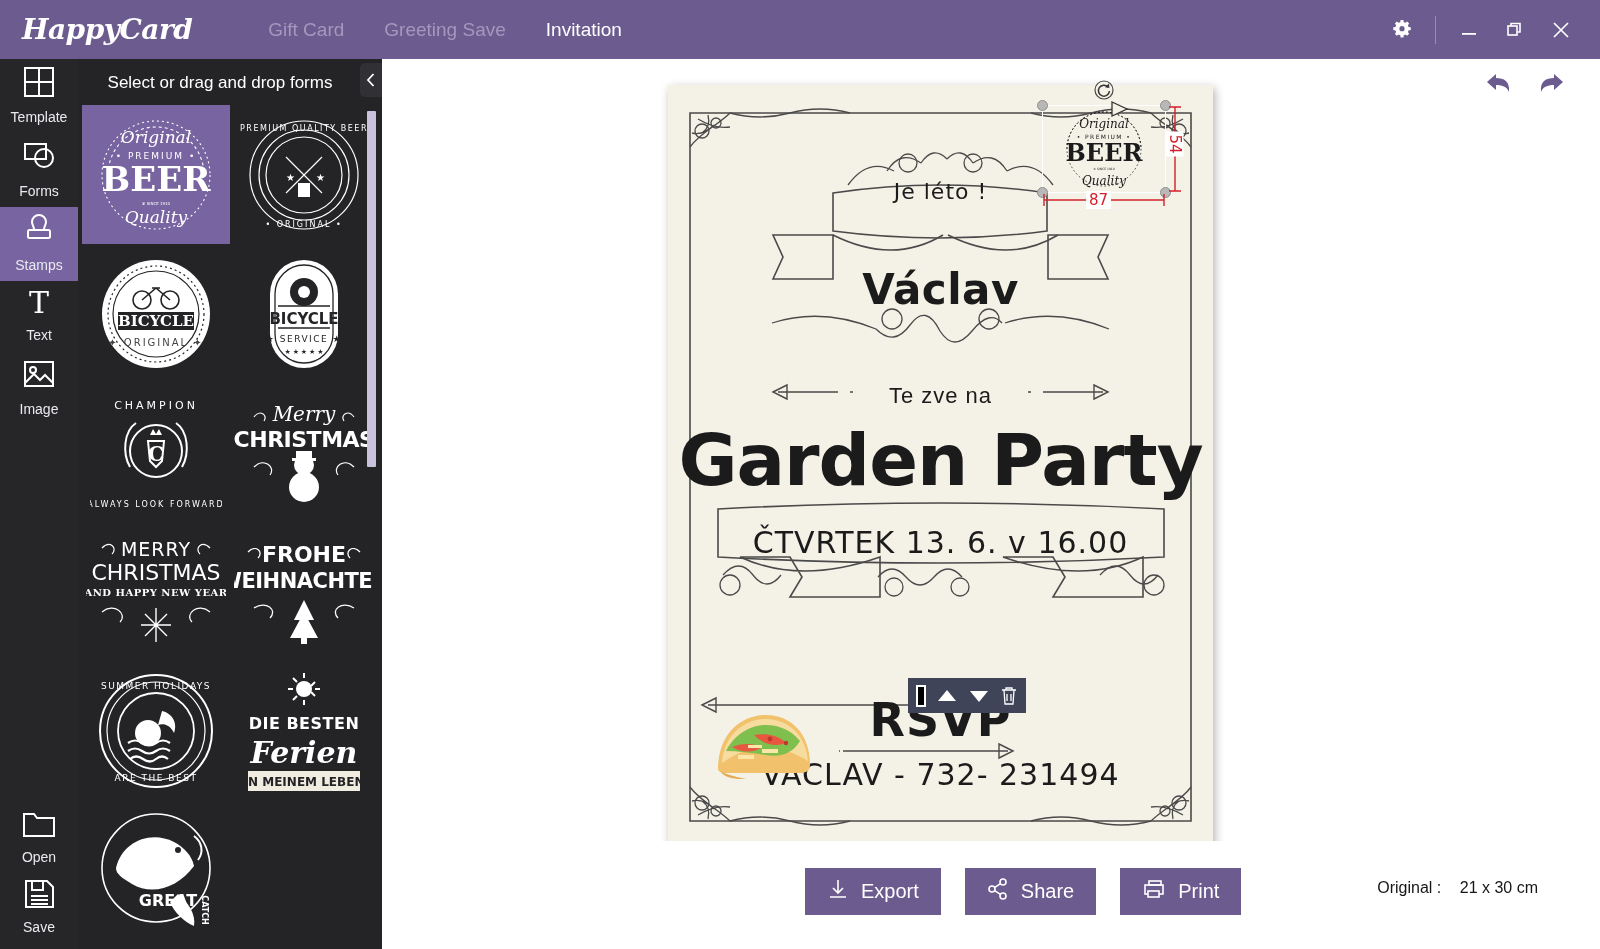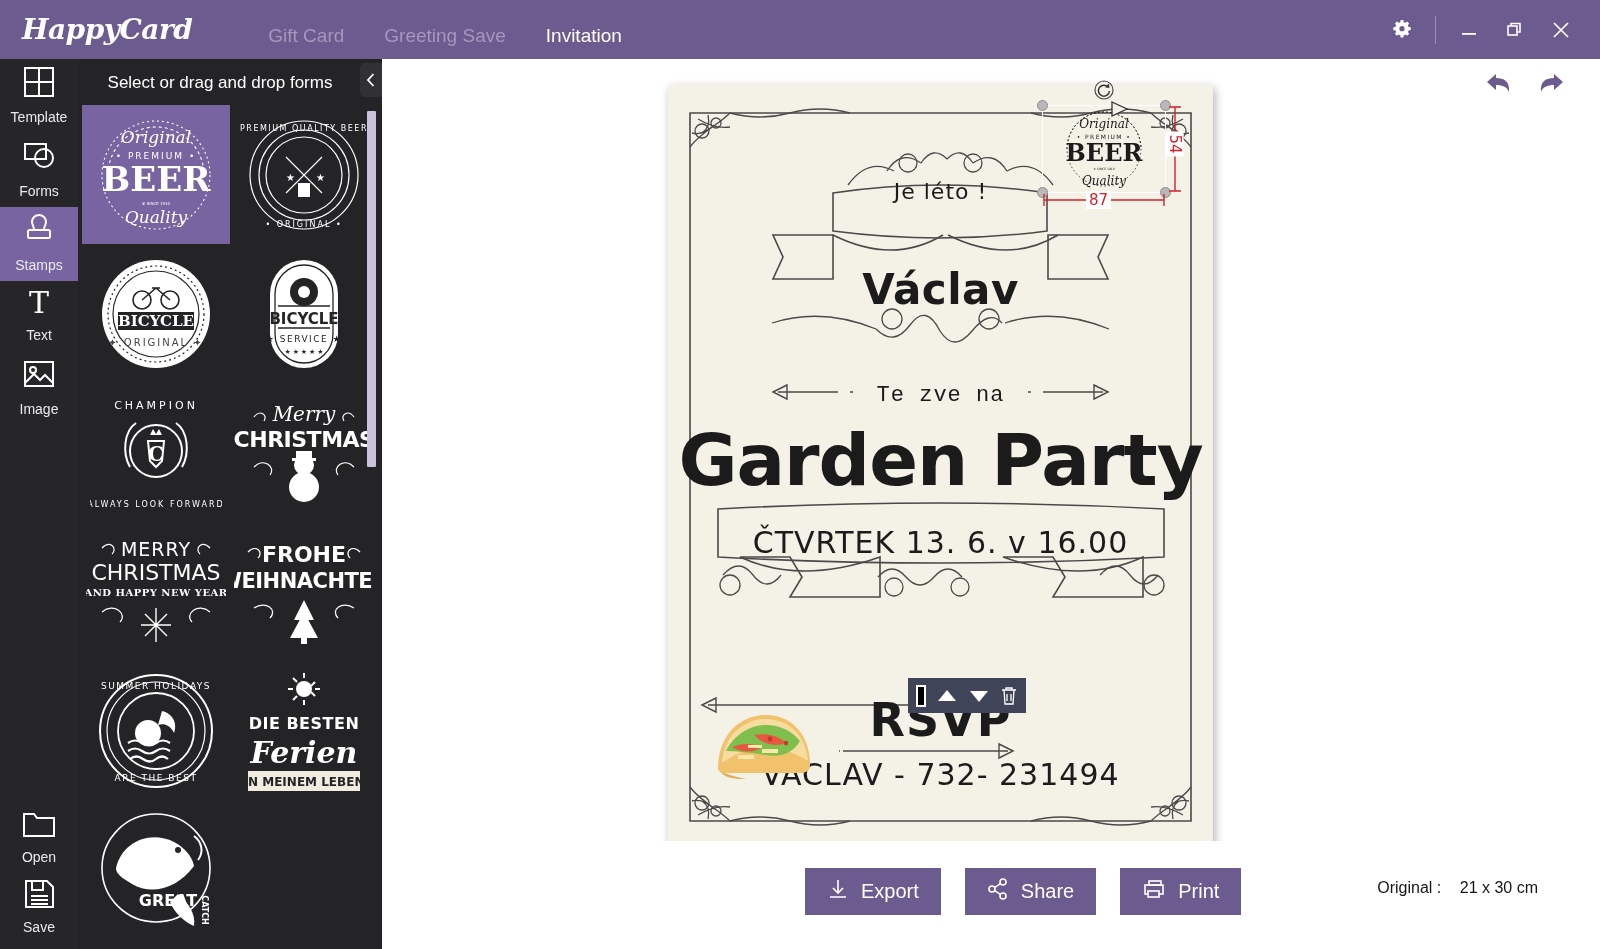--- a/index.html
+++ b/index.html
@@ -18,21 +18,21 @@
     display: flex; align-items: center;
   }
   .logo {
     font-family: "DejaVu Serif", serif;
     font-style: italic; font-weight: bold;
     font-size: 28px; color: #ffffff;
     margin-left: 22px; letter-spacing: -0.5px;
   }
   .tabs { display: flex; align-items: center; height: 59px; margin-left: 56px; }
   .tab {
-    font-size: 19px; color: #a796bd; padding: 6px 20px;
+    font-size: 19px; color: #a796bd; padding: 0 20px;
     height: 59px; line-height: 59px; cursor: pointer;
   }
   .tab.active { color: #ffffff; background: #6b5b8e; font-weight: normal; }
   .winctl { margin-left: auto; display: flex; align-items: center; height: 59px; padding-right: 16px; }
   .winbtn {
     width: 46px; height: 59px; display: flex; align-items: center; justify-content: center;
     cursor: pointer;
   }
   .vdiv { width: 1px; height: 28px; background: #9b8cb5; margin: 0 10px; }
 
@@ -96,21 +96,21 @@
   .card {
     position: absolute; left: 286px; top: 26px; width: 545px; height: 764px;
     background: #f4f1e6;
     box-shadow: 2px 3px 9px rgba(0,0,0,0.30);
   }
   .card-inner { position: absolute; inset: 0; }
   .card-text { position: absolute; width: 100%; text-align: center; color: #1b1b1b; }
 
   .t-jeleto { top: 94px; font-size: 22px; font-family: "DejaVu Sans", sans-serif; letter-spacing: 1px; }
   .t-name  { top: 180px; font-size: 42px; font-weight: bold; font-family: "DejaVu Sans", sans-serif; letter-spacing: 0.5px; }
-  .t-zve   { top: 298px; font-size: 22px; font-family: Liberation Mono, monospace; letter-spacing: 1px; }
+  .t-zve   { top: 298px; font-size: 22px; font-family: Liberation Sans, sans-serif; letter-spacing: 1px; }
   .t-title { top: 333px; font-size: 72px; font-weight: bold; font-family: "DejaVu Sans", sans-serif; letter-spacing: -1px; }
   .t-date  { top: 440px; font-size: 30px; font-family: "DejaVu Sans", sans-serif; letter-spacing: 1px; }
   .t-rsvp  { top: 608px; font-size: 46px; font-weight: bold; font-family: "DejaVu Sans", sans-serif; letter-spacing: 1px; }
   .t-phone { top: 672px; font-size: 30px; font-family: "DejaVu Sans", sans-serif; letter-spacing: 1px; }
 
   .taco { position: absolute; left: 40px; top: 612px; width: 110px; height: 90px; }
 
   
   .sel-box {
     position: absolute; left: 374px; top: 20px; width: 124px; height: 88px;

